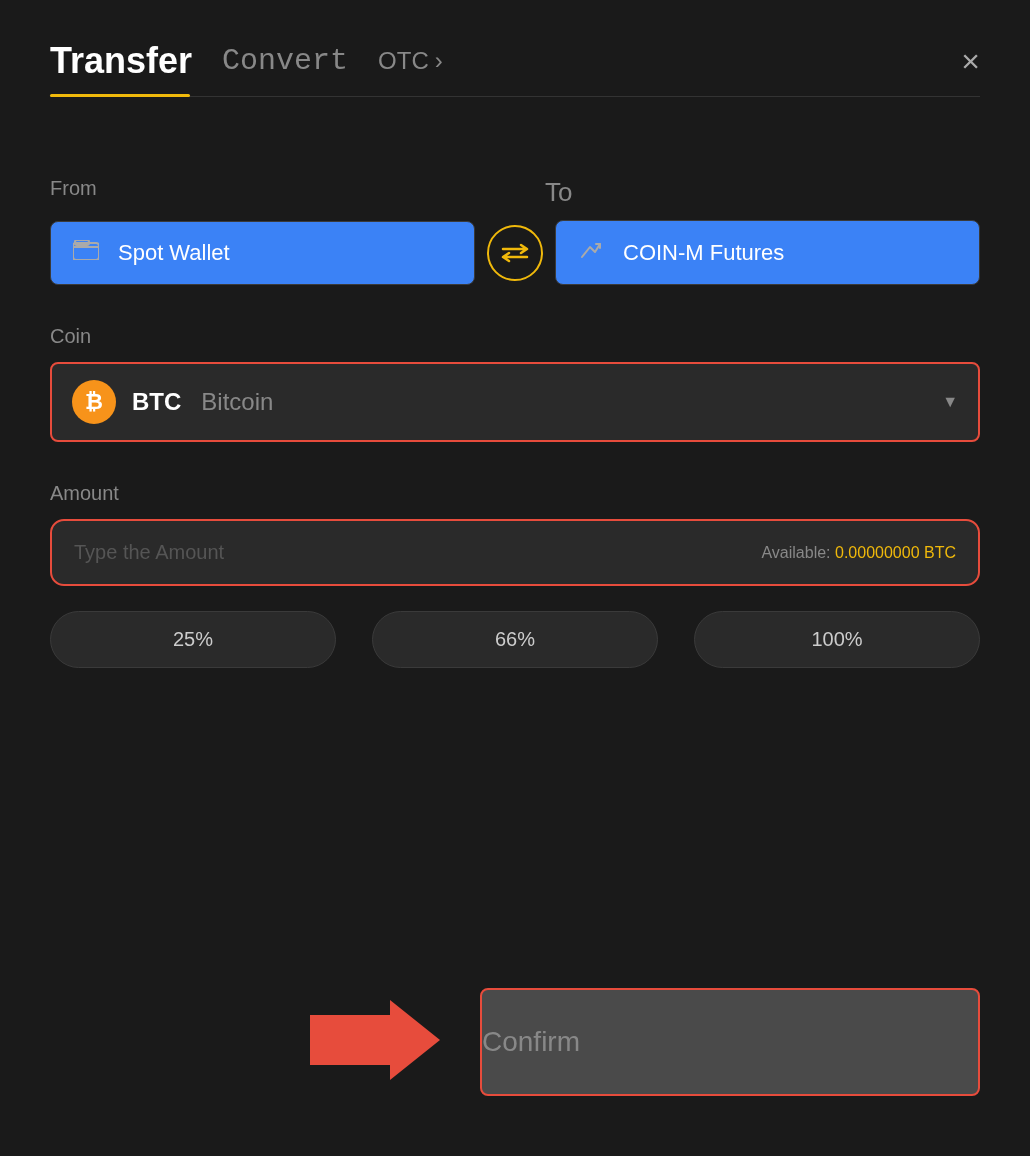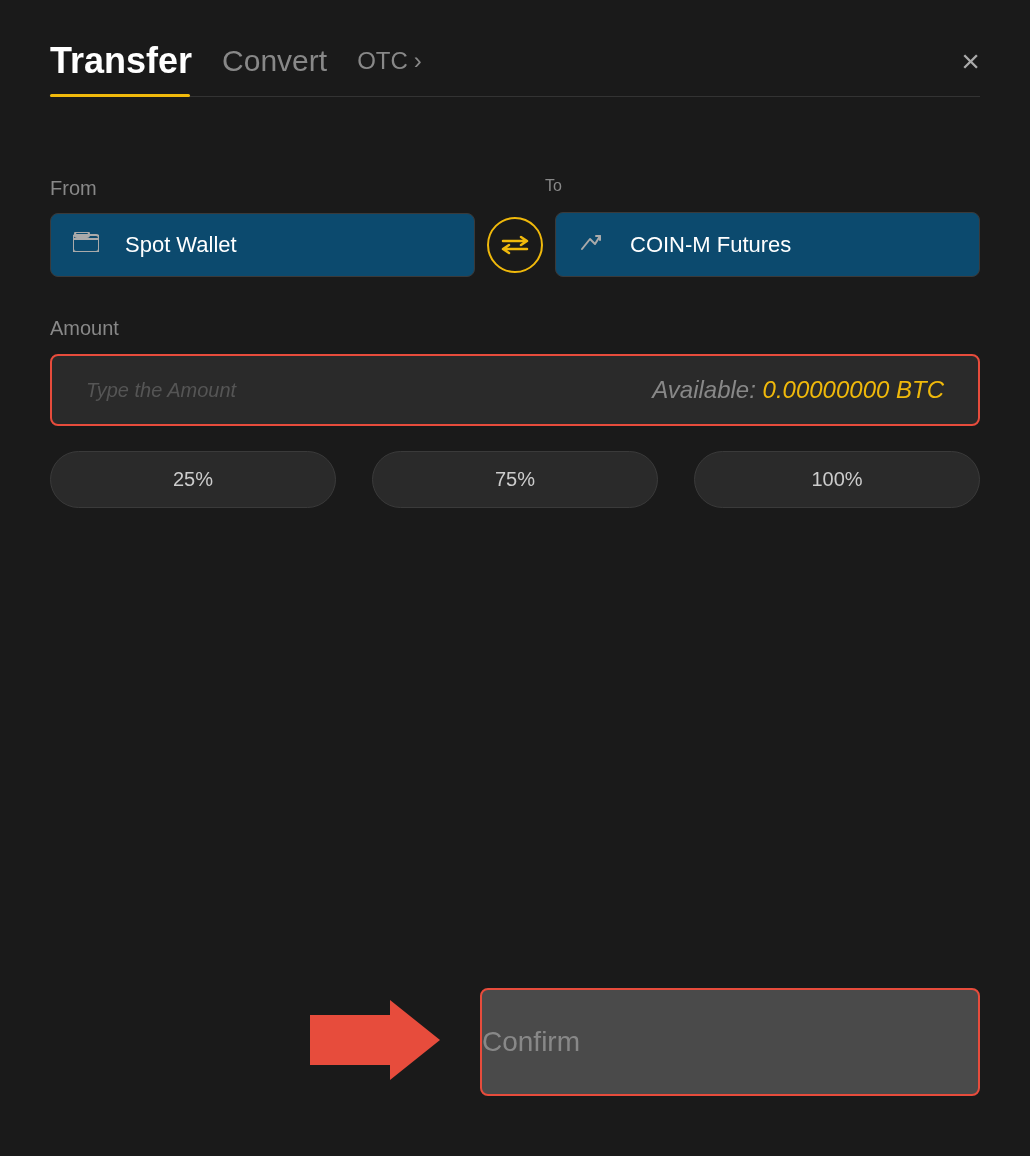--- a/index.html
+++ b/index.html
@@ -39,20 +39,21 @@
       cursor: pointer;
       padding-right: 30px;
     }
 
     .tab-convert {
       font-size: 30px;
       font-weight: 400;
       color: #888888;
       cursor: pointer;
       padding-right: 30px;
+      font-family: Liberation Mono, monospace;
     }
 
     .tab-otc {
       font-size: 24px;
       font-weight: 400;
       color: #888888;
       cursor: pointer;
       display: flex;
       align-items: center;
       gap: 6px;
@@ -114,34 +115,34 @@
     }
 
     .label-from {
       flex: 1;
       font-size: 20px;
       color: #888888;
     }
 
     .label-to {
       flex: 1;
-      font-size: 16px;
+      font-size: 26px;
       color: #888888;
       margin-left: 60px;
     }
 
     .wallet-box {
       flex: 1;
-      background: #0c4a6e;
+      background: #3b82f6;
       border: 1px solid #3a3a3a;
       border-radius: 8px;
       padding: 18px 22px;
       display: flex;
       align-items: center;
-      gap: 26px;
+      gap: 19px;
       cursor: pointer;
     }
 
     .wallet-icon {
       color: #cccccc;
       font-size: 22px;
     }
 
     .wallet-text {
       font-size: 22px;
@@ -228,35 +229,34 @@
     }
 
     
     .amount-section {
       margin-bottom: 25px;
     }
 
     .amount-input-box {
       background: #2a2a2a;
       border: 2px solid #e74c3c;
-      border-radius: 8px;
-      padding: 20px 34px;
+      border-radius: 14px;
+      padding: 20px 22px;
       display: flex;
       align-items: center;
       justify-content: space-between;
-      font-style: italic;
     }
 
     .amount-placeholder {
       font-size: 20px;
       color: #555555;
     }
 
     .available-text {
-      font-size: 24px;
+      font-size: 16px;
       color: #888888;
     }
 
     .available-value {
       color: #f0b90b;
     }
 
     
     .percent-row {
       display: flex;
@@ -364,35 +364,44 @@
           <svg width="26" height="22" viewBox="0 0 26 22" fill="none">
             <path d="M4 18L12 8l5 5 5-8" stroke="#aaa" stroke-width="2" stroke-linecap="round" stroke-linejoin="round"></path>
             <path d="M18 5h4v4" stroke="#aaa" stroke-width="2" stroke-linecap="round" stroke-linejoin="round"></path>
           </svg>
         </span>
         <span class="wallet-text">COIN-M Futures</span>
       </div>
     </div>
   </div>
 
+  <div class="coin-section">
+    <div class="section-label">Coin</div>
+    <div class="coin-select">
+      <div class="btc-icon">₿</div>
+      <span class="coin-name">BTC</span>
+      <span class="coin-fullname">Bitcoin</span>
+      <span class="chevron-down">▼</span>
+    </div>
+  </div>
 
   <div class="amount-section">
     <div class="section-label">Amount</div>
     <div class="amount-input-box">
       <span class="amount-placeholder">Type the Amount</span>
       <span class="available-text">
         <span>Available:</span>
         <span class="available-value">0.00000000 BTC</span>
       </span>
     </div>
   </div>
 
   <div class="percent-row">
     <button class="percent-btn">25%</button>
-    <button class="percent-btn">75%</button>
+    <button class="percent-btn">66%</button>
     <button class="percent-btn">100%</button>
   </div>
 
   <div class="confirm-section">
 
     <div class="arrow-container">
       <svg class="arrow-svg" viewBox="0 0 130 80" fill="none">
         <polygon points="0,15 80,15 80,0 130,40 80,80 80,65 0,65" fill="#e74c3c"></polygon>
       </svg>
     </div>

